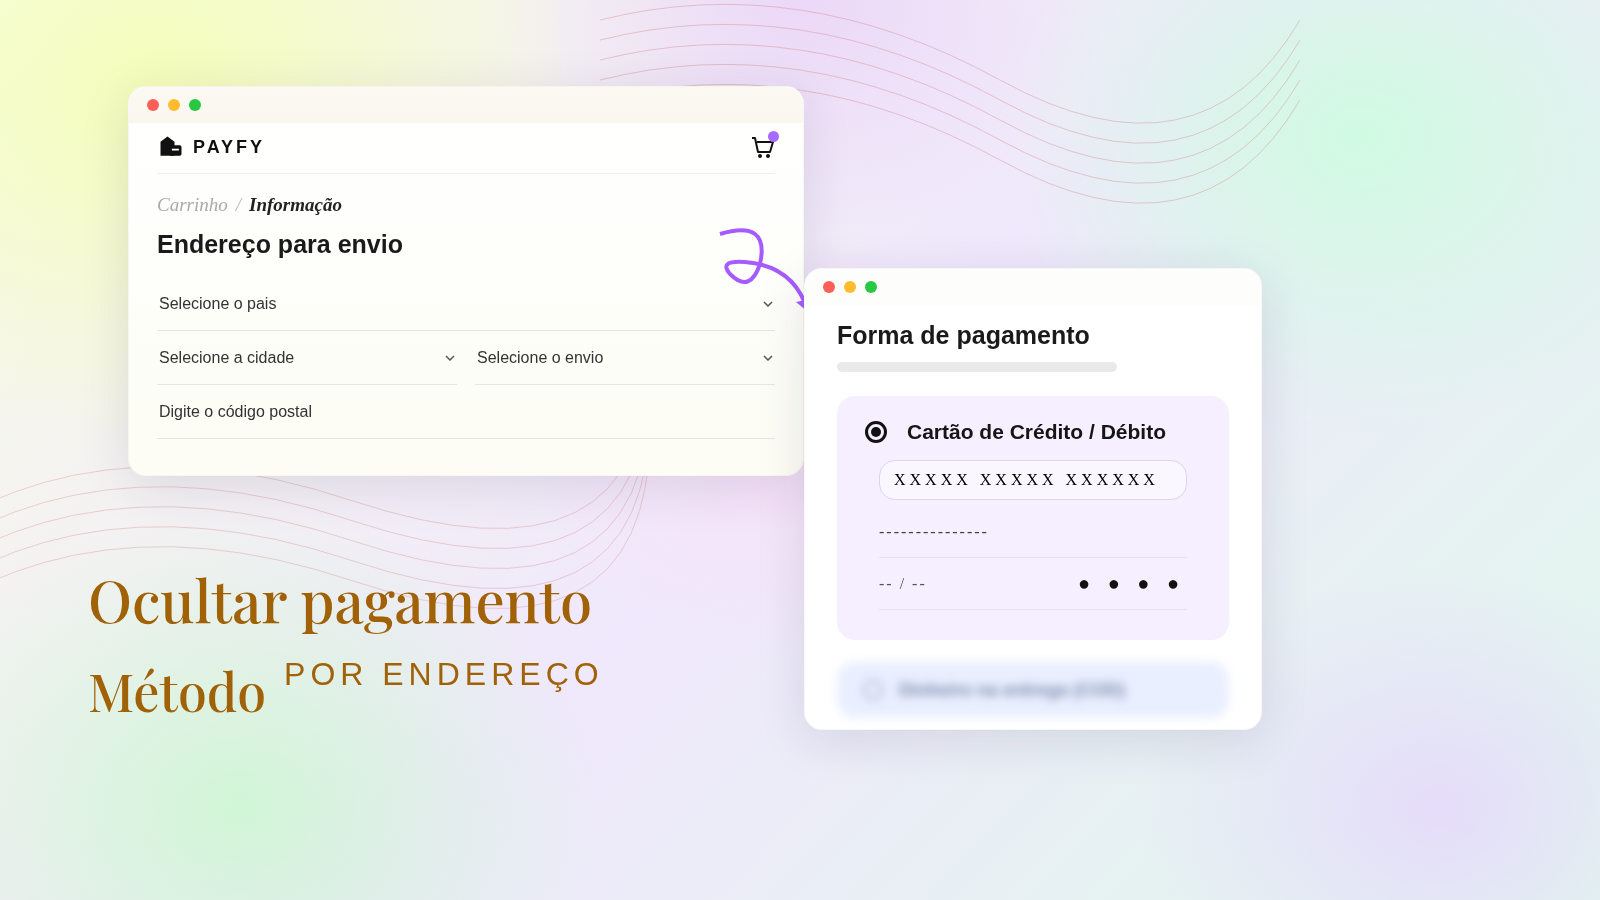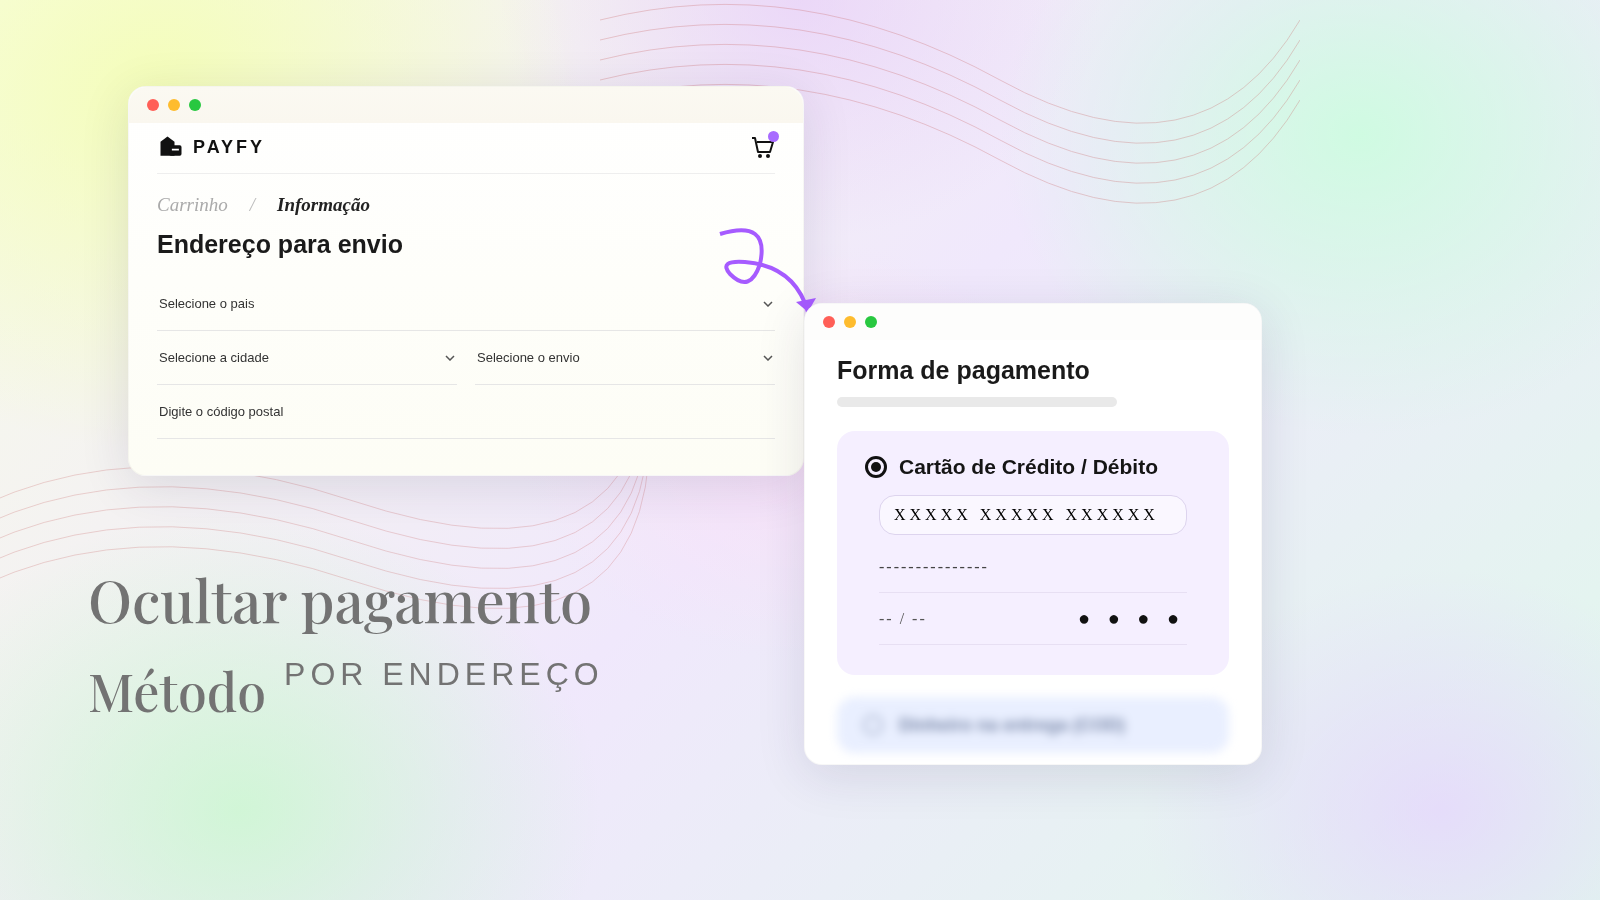--- a/index.html
+++ b/index.html
@@ -68,52 +68,52 @@
   display: flex; align-items: center; gap: 8px;
   font-weight: 700; letter-spacing: 3px; font-size: 18px; color: #111;
 }
 .brand-icon { width: 28px; height: 28px; }
 .cart-icon { width: 26px; height: 26px; position: relative; }
 .cart-badge {
   position: absolute; top: -3px; right: -4px; width: 11px; height: 11px;
   background: #a86bff; border-radius: 50%;
 }
 .crumb {
-  display: flex; gap: 22px; align-items: center;
+  display: flex; gap: 8px; align-items: center;
   font-style: italic; font-size: 19px; margin: 20px 0 14px;
   font-family: Georgia, 'Times New Roman', serif;
 }
 .crumb-inactive { color: #aaa; }
 .crumb-sep { color: #bbb; }
 .crumb-active { color: #222; font-weight: 700; }
 .section-title { font-size: 25px; font-weight: 800; color: #1a1a1a; margin-bottom: 18px; }
 
 .field-row { display: flex; gap: 18px; }
 .field {
   flex: 1; height: 54px; border-bottom: 1px solid #e6e6e6;
   display: flex; align-items: center; justify-content: space-between;
-  padding: 0 2px; font-size: 13px; color: #333; cursor: pointer; gap: 48px;
+  padding: 0 2px; font-size: 16px; color: #333; cursor: pointer; gap: 48px;
 }
 .field.small-gap { margin-top: 0; }
 .caret { width: 10px; height: 6px; }
 
 
 #win-payment {
-  top: 268px; left: 804px; width: 458px; height: 462px; margin-top: 35px;
+  top: 268px; left: 804px; width: 458px; height: 462px;
 }
 #win-payment .body { padding: 16px 32px 24px; }
 .pay-title { font-size: 25px; font-weight: 800; color: #1a1a1a; margin-bottom: 12px; }
 .progress-skel { width: 280px; height: 10px; background: #e9e9e9; border-radius: 6px; margin-bottom: 24px; }
 
 .pay-card {
   background: #f5efff;
   border-radius: 18px;
   padding: 24px 28px 30px;
 }
-.pay-head { display: flex; align-items: center; gap: 12px; margin-bottom: 16px; }
+.pay-head { display: flex; align-items: center; gap: 20px; margin-bottom: 16px; }
 .radio-on {
   width: 22px; height: 22px; border: 3px solid #111; border-radius: 50%;
   display: flex; align-items: center; justify-content: center;
 }
 .radio-on::after { content: ''; width: 10px; height: 10px; background: #111; border-radius: 50%; }
 .pay-name { font-size: 21px; font-weight: 800; color: #151515; }
 
 .cc-box {
   border: 1px solid #ddd4ee; border-radius: 16px; padding: 10px 14px;
   font-family: 'Times New Roman', Georgia, serif; letter-spacing: 4px; font-size: 16px;
@@ -142,21 +142,21 @@
 
 .arrow {
   position: absolute; top: 224px; left: 700px; width: 130px; height: 110px;
   pointer-events: none;
 }
 .arrow path { fill: none; stroke: #a65bff; stroke-width: 4; }
 .arrow .head { fill: #a65bff; }
 
 
 .headline {
-  position: absolute; left: 88px; top: 560px; color: #737373;
+  position: absolute; left: 88px; top: 560px; color: #a16207;
 }
 .headline .l1 {
   font-family: 'Didot', 'Bodoni MT', 'Playfair Display', Georgia, serif;
   font-size: 58px; font-weight: 500; letter-spacing: 0px;
 }
 .headline .l2row { display: flex; align-items: flex-start; gap: 18px; margin-top: 18px; }
 .headline .l2a {
   font-family: 'Didot', 'Bodoni MT', 'Playfair Display', Georgia, serif;
   font-size: 52px; font-weight: 500;
 }

